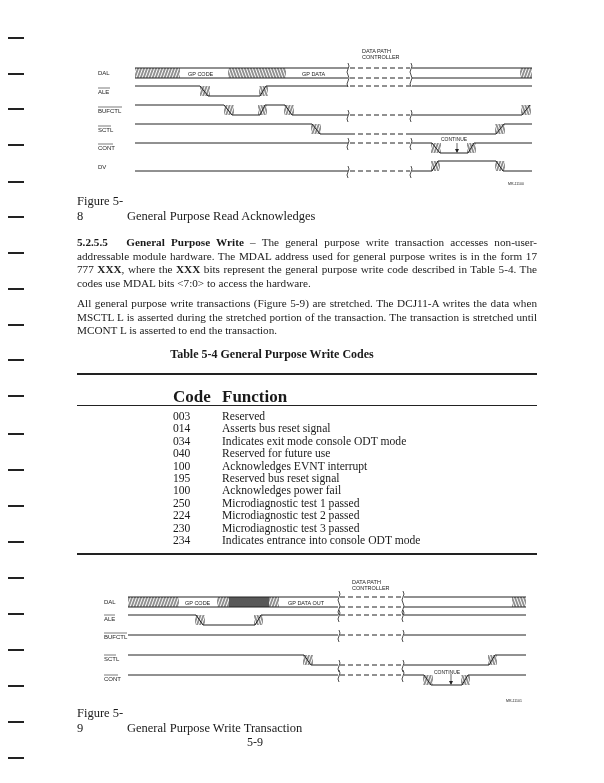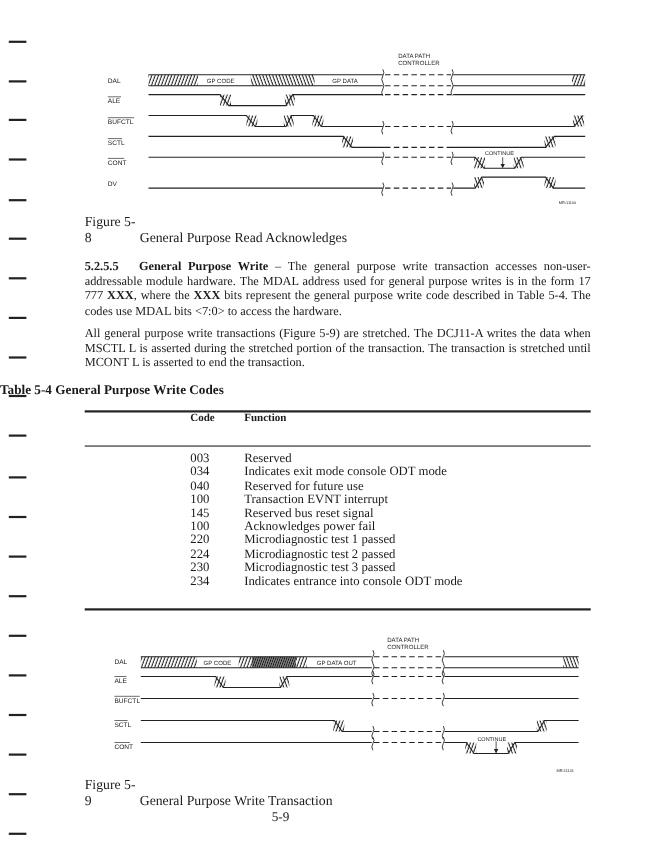--- a/index.html
+++ b/index.html
@@ -6,24 +6,24 @@
     body { width: 604px; height: 783px; position: relative; overflow: hidden;
            font-family: "Liberation Serif", serif; color: #1a1a1a; }
     .margin-tick { position: absolute; left: 8px; width: 16px; height: 1.5px; background: #222; }
     .fig-svg { position: absolute; left: 0; }
     .fig-svg text { font-family: "Liberation Sans", sans-serif; fill: #222; }
     .fig-caption { position: absolute; left: 77px; font-size: 12.5px; }
     .fig-caption .num { display: inline-block; width: 50px; }
     .para { position: absolute; left: 77px; width: 460px; font-size: 11.2px; line-height: 13.5px;
             text-align: justify; margin: 0; }
     .para b { font-weight: bold; }
-    .table-title { position: absolute; left: 0; width: 544px; top: 347px; 
+    .table-title { position: absolute; left: 0; width: 544px; top: 347px; text-align: center;
                    font-size: 12px; font-weight: bold; }
     .rule { position: absolute; left: 77px; width: 460px; background: #222; }
-    .th { position: absolute; font-weight: bold; font-size: 10px; top: 375px; }
+    .th { position: absolute; font-weight: bold; font-size: 17px; top: 387px; }
     .rows { position: absolute; left: 173px; top: 411px; font-size: 11.6px; line-height: 12.4px; }
     .row { display: flex; }
     .row .code { width: 49px; }
     .page-num { position: absolute; top: 735px; left: 0; width: 510px; text-align: center; font-size: 12px; }
   </style>
 </head>
 <body>
 
 <div>
   <div class="margin-tick" style="top:37px"></div>
@@ -144,41 +144,45 @@
 <div class="rule" style="top:373px;height:1.5px"></div>
 <div class="th" style="left:173px">Code</div>
 <div class="th" style="left:222px">Function</div>
 <div class="rule" style="top:405px;height:1.2px"></div>
 <div class="rows">
   <div class="row">
       <span class="code">003</span>
       <span>Reserved</span>
     </div>
   <div class="row">
+      <span class="code">014</span>
+      <span>Asserts bus reset signal</span>
+    </div>
+  <div class="row">
       <span class="code">034</span>
       <span>Indicates exit mode console ODT mode</span>
     </div>
   <div class="row">
       <span class="code">040</span>
       <span>Reserved for future use</span>
     </div>
   <div class="row">
       <span class="code">100</span>
-      <span>Transaction EVNT interrupt</span>
-    </div>
-  <div class="row">
-      <span class="code">145</span>
+      <span>Acknowledges EVNT interrupt</span>
+    </div>
+  <div class="row">
+      <span class="code">195</span>
       <span>Reserved bus reset signal</span>
     </div>
   <div class="row">
       <span class="code">100</span>
       <span>Acknowledges power fail</span>
     </div>
   <div class="row">
-      <span class="code">220</span>
+      <span class="code">250</span>
       <span>Microdiagnostic test 1 passed</span>
     </div>
   <div class="row">
       <span class="code">224</span>
       <span>Microdiagnostic test 2 passed</span>
     </div>
   <div class="row">
       <span class="code">230</span>
       <span>Microdiagnostic test 3 passed</span>
     </div>

